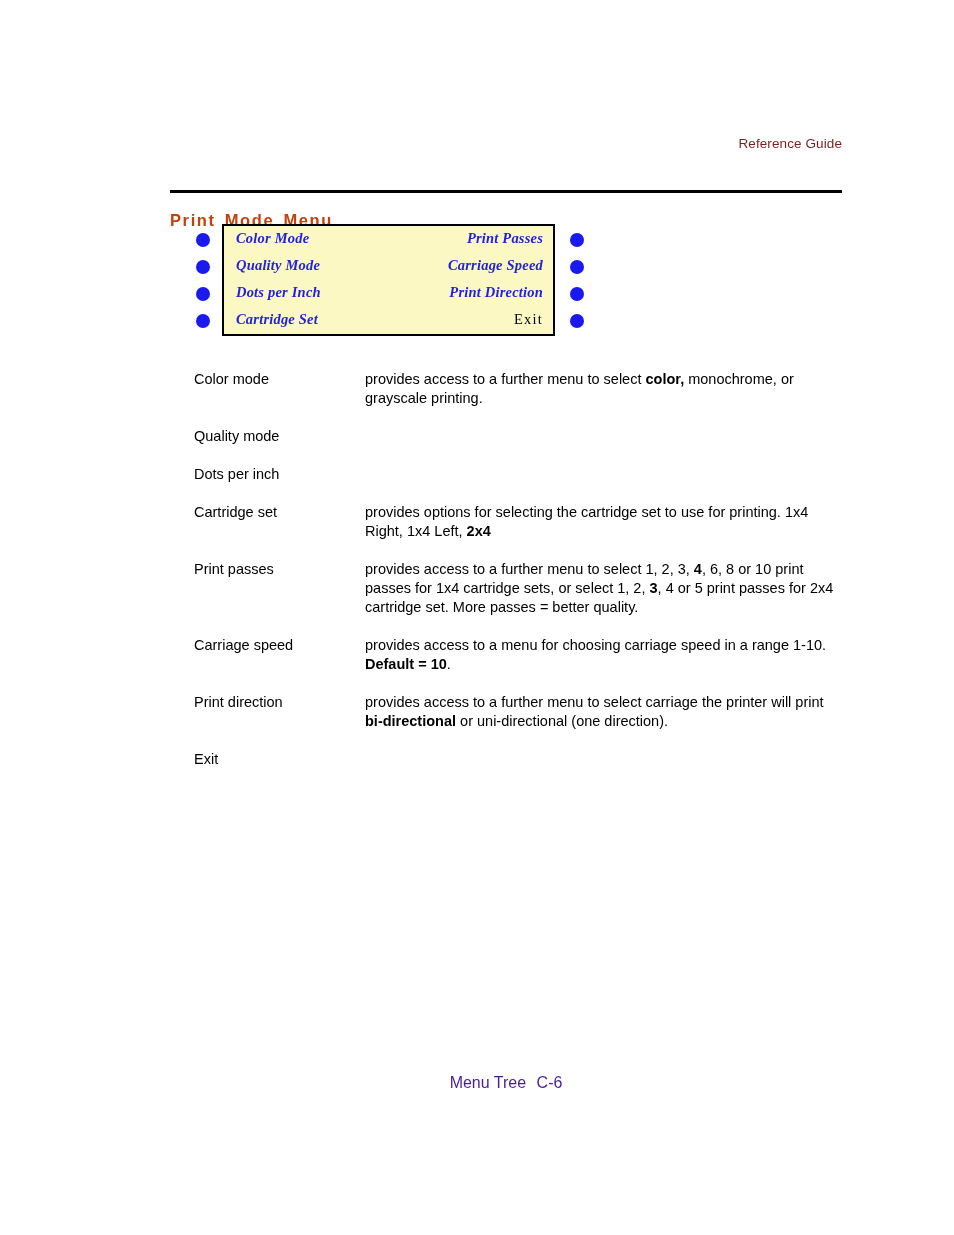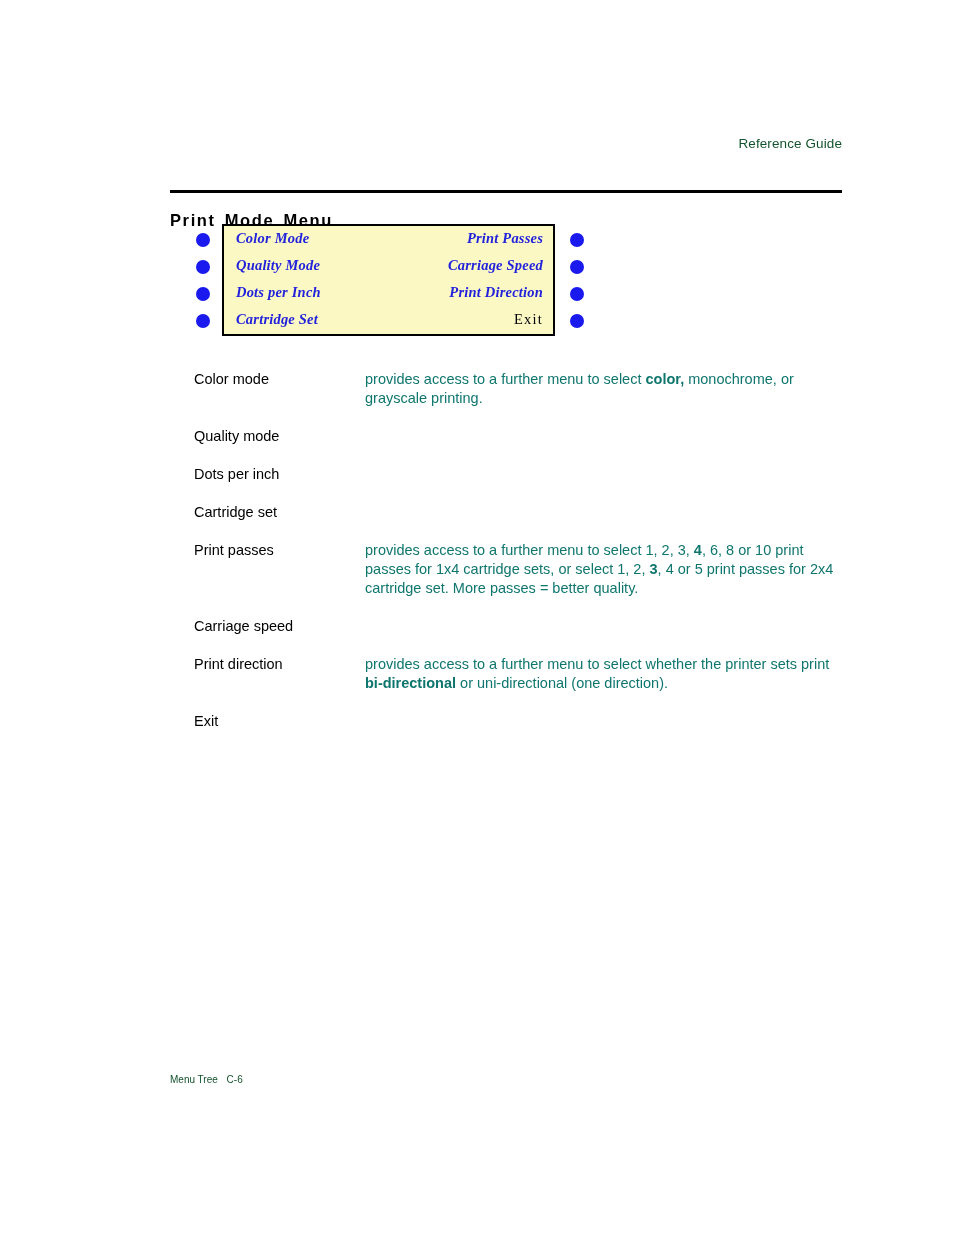--- a/index.html
+++ b/index.html
@@ -23,41 +23,41 @@
   }
 
   
   .running-head {
     position: absolute;
     left: 170px;
     top: 136px;
     width: 672px;
     text-align: right;
     font-size: 13.5px;
-    color: #14532d;
+    color: #7f1d1d;
     letter-spacing: 0.1px;
   }
 
   .rule-top {
     position: absolute;
     left: 170px;
     top: 190px;
     width: 672px;
     height: 3px;
     background: #000000;
   }
 
   
   .section-title {
     position: absolute;
     left: 170px;
     top: 200px;
     font-size: 16.5px;
     font-weight: bold;
-    color: #000000;
+    color: #c2410c;
     letter-spacing: 1.6px;
     word-spacing: 3px;
   }
 
   
   .menu-figure {
     position: absolute;
     left: 196px;
     top: 224px;
     width: 390px;
@@ -145,35 +145,35 @@
     flex: 0 0 171px;
     font-size: 14.5px;
     line-height: 19px;
     color: #000000;
   }
 
   .def-desc {
     flex: 1 1 auto;
     font-size: 14.5px;
     line-height: 19px;
-    color: #0f766e;
+    color: #000000;
     max-width: 478px;
   }
 
   .def-desc b { font-weight: bold; }
 
   
   .running-foot {
     position: absolute;
     left: 170px;
     top: 1074px;
     width: 672px;
-    text-align: left;
-    font-size: 10px;
-    color: #14532d;
+    text-align: center;
+    font-size: 16px;
+    color: #4c1d95;
   }
   .running-foot .folio { margin-left: 6px; }
 </style>
 </head>
 <body>
 
 <div class="page">
 
   <div class="running-head">Reference Guide</div>
 
@@ -231,31 +231,33 @@
         <div class="def-desc"><span>provides access to a further menu to select </span><b>color,</b><span> monochrome, or grayscale printing.</span></div>
       </div>
       <div class="def-row">
         <div class="def-term">Quality mode</div>
       </div>
       <div class="def-row">
         <div class="def-term">Dots per inch</div>
       </div>
       <div class="def-row">
         <div class="def-term">Cartridge set</div>
+        <div class="def-desc"><span> provides options for selecting the cartridge set to use for printing.  1x4 Right, 1x4 Left, </span><b>2x4</b></div>
       </div>
       <div class="def-row">
         <div class="def-term">Print passes</div>
         <div class="def-desc"><span>provides access to a further menu to select 1, 2, 3, </span><b>4</b><span>, 6, 8 or 10 print passes for 1x4 cartridge sets, or select 1, 2, </span><b>3</b><span>, 4 or 5 print passes for 2x4 cartridge set.  More passes = better quality.</span></div>
       </div>
       <div class="def-row">
         <div class="def-term">Carriage speed</div>
+        <div class="def-desc"><span>provides access to a menu for choosing carriage speed in a range 1-10. </span><b>Default = 10</b><span>.</span></div>
       </div>
       <div class="def-row">
         <div class="def-term">Print direction</div>
-        <div class="def-desc"><span>provides access to a further menu to select whether the printer sets print </span><b>bi-directional</b><span> or uni-directional (one direction).</span></div>
+        <div class="def-desc"><span>provides access to a further menu to select carriage the printer will print </span><b>bi-directional</b><span> or uni-directional (one direction).</span></div>
       </div>
       <div class="def-row">
         <div class="def-term">Exit</div>
       </div>
     </dl>
 
   <div class="running-foot">
     <span>Menu Tree</span>
     <span class="folio">C-6</span>
   </div>

